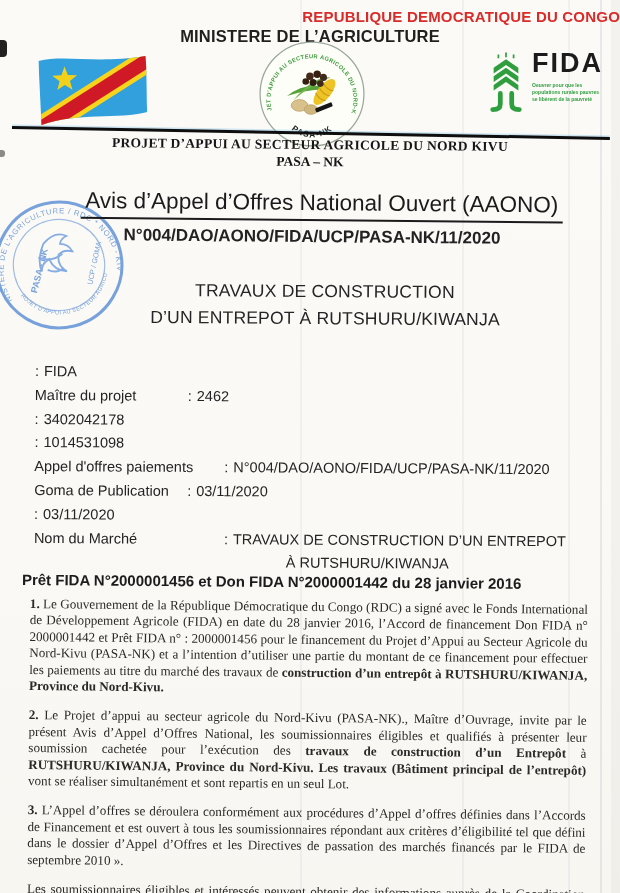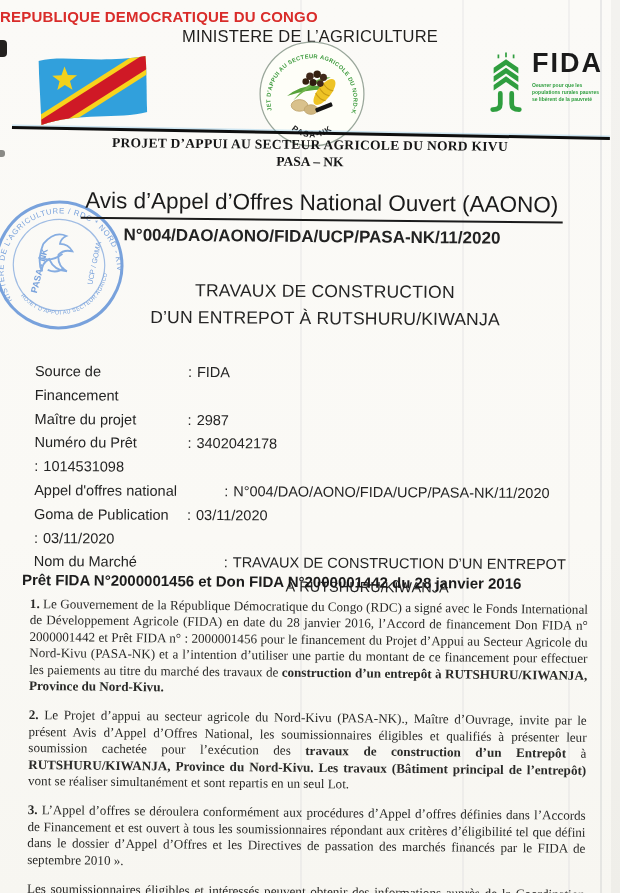--- a/index.html
+++ b/index.html
@@ -12,24 +12,24 @@
   }
   
   .crease{position:absolute;top:0;bottom:0;width:2px;background:rgba(110,120,135,.07);}
   .crease.c1{left:300px;} .crease.c2{left:462px;} .crease.c3{left:568px;}
   .crease.c4{left:600px;background:rgba(100,110,125,.12);}
   .edge-shade{position:absolute;right:0;top:0;bottom:0;width:9px;background:rgba(60,60,60,.04);}
   .blob1{position:absolute;left:0;top:40px;width:7px;height:17px;background:#23211f;border-radius:0 4px 4px 0;}
   .blob2{position:absolute;left:0;top:150px;width:5px;height:7px;background:#8a8a86;border-radius:0 3px 3px 0;}
 
   
-  .hdr-country{position:absolute;top:8px;left:0;right:0;text-align:left;
+  .hdr-country{position:absolute;top:8px;left:0;right:0;text-align:right;
     font-size:15px;font-weight:bold;color:#d92c2a;letter-spacing:.2px;}
   .hdr-ministry{position:absolute;top:27px;left:0;right:0;text-align:center;
-    font-size:16.5px;font-weight:normal;color:#201f1d;letter-spacing:.2px;}
+    font-size:16.5px;font-weight:bold;color:#201f1d;letter-spacing:.2px;}
   .flag{position:absolute;left:36px;top:54px;transform:rotate(-1deg);}
   .pasa-logo{position:absolute;left:258px;top:40px;}
   .fida{position:absolute;left:487px;top:50px;display:flex;gap:7px;}
   .fida-name{font-size:27px;font-weight:bold;color:#1b1b1b;letter-spacing:2px;line-height:1;}
   .fida-tag{margin-top:5px;width:72px;font-size:5px;line-height:1.35;color:#2f9e3f;font-weight:bold;}
 
   .divider{position:absolute;left:12px;top:126px;width:598px;height:3px;background:#0e0e0e;
     transform:rotate(1.05deg);transform-origin:left top;
     box-shadow:0 -1.5px 0 rgba(120,190,230,.35);}
   .hdr-project{position:absolute;top:137px;left:0;right:0;text-align:center;
@@ -192,36 +192,34 @@
 
   <div class="title-wrap">
     <span class="title">Avis d’Appel d’Offres National Ouvert (AAONO)</span>
   </div>
   <div class="ref">N°004/DAO/AONO/FIDA/UCP/PASA-NK/11/2020</div>
   <div class="subject1">TRAVAUX DE CONSTRUCTION</div>
   <div class="subject2">D’UN ENTREPOT À RUTSHURU/KIWANJA</div>
 
   <div class="fields">
     <div class="frow">
-      <span class="flabel">Source de Financement</span>
       <span class="fval"><span class="fcolon">:</span><span>FIDA</span></span>
     </div>
     <div class="frow">
       <span class="flabel">Maître du projet</span>
-      <span class="fval"><span class="fcolon">:</span><span>2987</span></span>
-    </div>
-    <div class="frow">
-      <span class="flabel">Numéro du Prêt</span>
+      <span class="fval"><span class="fcolon">:</span><span>2462</span></span>
+    </div>
+    <div class="frow">
       <span class="fval"><span class="fcolon">:</span><span>3402042178</span></span>
     </div>
     <div class="frow">
       <span class="fval"><span class="fcolon">:</span><span>1014531098</span></span>
     </div>
     <div class="frow wide">
-      <span class="flabel">Appel d'offres national</span>
+      <span class="flabel">Appel d'offres paiements</span>
       <span class="fval"><span class="fcolon">:</span><span>N°004/DAO/AONO/FIDA/UCP/PASA-NK/11/2020</span></span>
     </div>
     <div class="frow">
       <span class="flabel">Goma de Publication</span>
       <span class="fval"><span class="fcolon">:</span><span>03/11/2020</span></span>
     </div>
     <div class="frow wide">
       <span class="fval"><span class="fcolon">:</span><span>03/11/2020</span></span>
     </div>
     <div class="frow wide">

